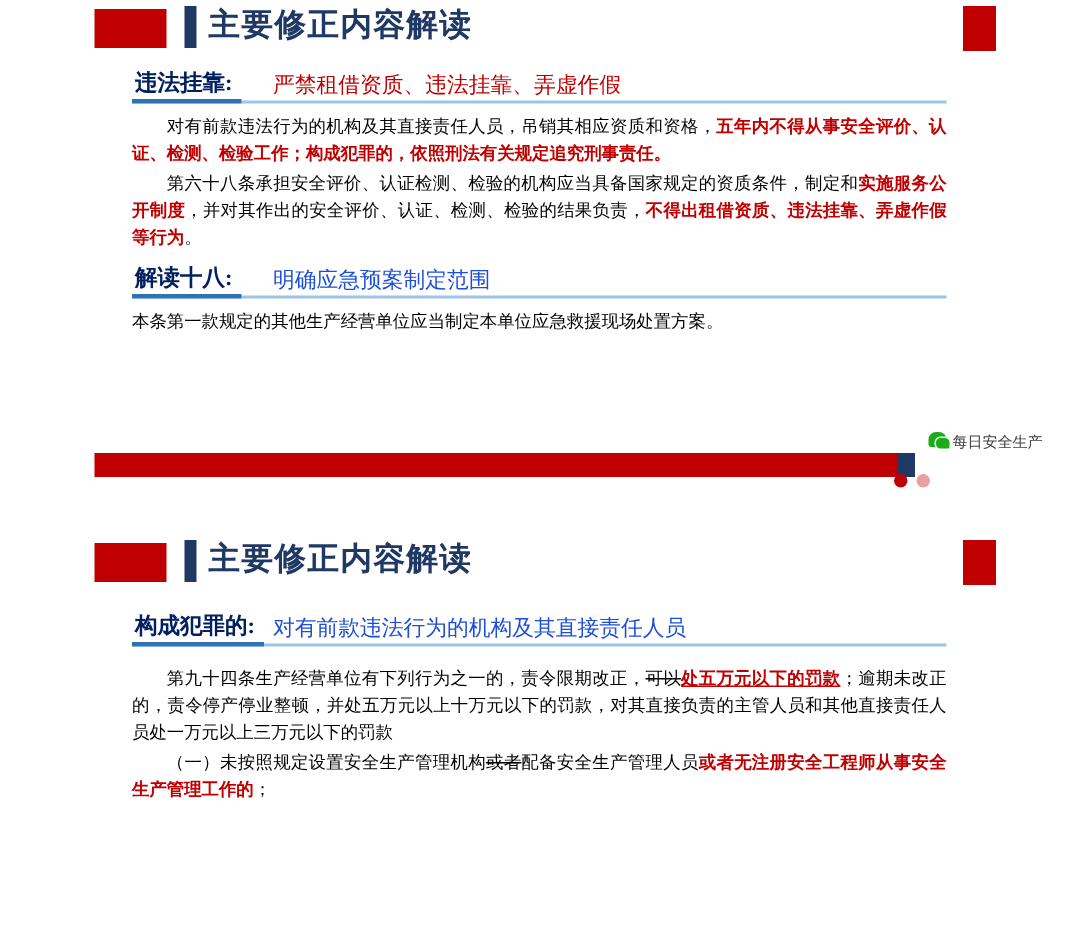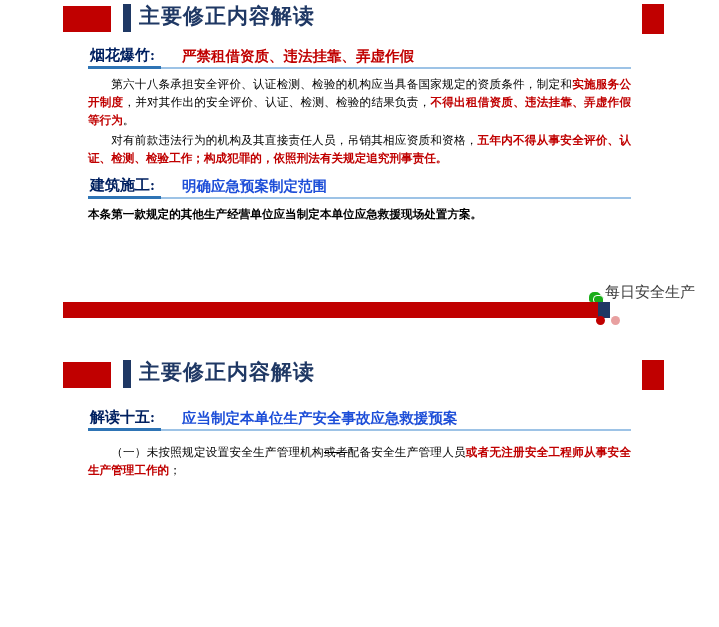--- a/index.html
+++ b/index.html
@@ -87,21 +87,21 @@
     right: 88px;
     top: 21px;
     height: 2px;
     background: #9dc3e6;
   }
   .sec-title {
     position: absolute;
     left: 182px;
     top: 1px;
     font-size: 14.5px;
-    font-weight: bold;
+    font-weight: normal;
     color: #c00000;
     font-family: "Liberation Serif", serif;
     white-space: nowrap;
     text-align: center;
   }
   .sec-title.blue {
     color: #1d4ed8;
   }
 
   
@@ -111,21 +111,21 @@
     line-height: 1.55;
     color: #000000;
     text-align: justify;
     font-family: "Liberation Serif", serif;
   }
   .body-text p {
     margin: 0 0 2px 0;
     text-indent: 2em;
   }
   .body-text p.noindent { text-indent: 0; }
-  .bold { font-weight: bold; }
+  .bold { font-weight: normal; }
   .redbold { color: #c00000; font-weight: bold; }
   .strike { text-decoration: line-through; }
   .uline { text-decoration: underline; }
 
   
   .footer-band {
     position: absolute;
     left: 0;
     bottom: 18px;
     width: 719px;
@@ -155,23 +155,23 @@
     border-radius: 50%;
     background: #c00000;
   }
   .fb-dots span.dim { background: #e8a0a0; }
 
   
   .wechat {
     position: absolute;
     right: 24px;
     display: flex;
-    align-items: flex-end;
+    align-items: flex-start;
     gap: 4px;
-    font-size: 15px;
+    font-size: 10px;
     color: #404040;
     font-family: "Liberation Sans", sans-serif;
   }
   .wechat-icon {
     width: 12px; height: 10px;
     background: #1aad19;
     border-radius: 5px 5px 5px 2px;
     position: relative;
   }
   .wechat-icon::after {
@@ -196,37 +196,37 @@
     <div class="slide-header">
       <div class="hdr-red-block"></div>
       <div class="hdr-dark-bar"></div>
       <div class="hdr-title">主要修正内容解读</div>
       <div class="hdr-right-block"></div>
     </div>
 
     <div class="sec">
       <div class="sec-label-wrap">
         <div class="sec-underline"></div>
-        <div class="sec-label">烟花爆竹:</div>
+        <div class="sec-label">违法挂靠:</div>
         <div class="sec-title">严禁租借资质、违法挂靠、弄虚作假</div>
       </div>
       <div class="body-text">
         <p>
+          对有前款违法行为的机构及其直接责任人员，吊销其相应资质和资格，<span class="redbold">五年内不得从事安全评价、认证、检测、检验工作；构成犯罪的，依照刑法有关规定追究刑事责任。</span>
+        </p>
+        <p>
           第六十八条承担安全评价、认证检测、检验的机构应当具备国家规定的资质条件，制定和<span class="redbold">实施服务公开制度</span>，并对其作出的安全评价、认证、检测、检验的结果负责，<span class="redbold">不得出租借资质、违法挂靠、弄虚作假等行为</span>。
-        </p>
-        <p>
-          对有前款违法行为的机构及其直接责任人员，吊销其相应资质和资格，<span class="redbold">五年内不得从事安全评价、认证、检测、检验工作；构成犯罪的，依照刑法有关规定追究刑事责任。</span>
         </p>
       </div>
     </div>
 
     <div class="sec" style="margin-top:8px;">
       <div class="sec-label-wrap">
         <div class="sec-underline"></div>
-        <div class="sec-label">建筑施工:</div>
+        <div class="sec-label">解读十八:</div>
         <div class="sec-title blue">明确应急预案制定范围</div>
       </div>
       <div class="body-text">
         <p class="noindent bold">
           本条第一款规定的其他生产经营单位应当制定本单位应急救援现场处置方案。
         </p>
       </div>
     </div>
 
     <div class="wechat" style="bottom:38px; position:absolute;">
@@ -250,27 +250,30 @@
     <div class="slide-header">
       <div class="hdr-red-block"></div>
       <div class="hdr-dark-bar"></div>
       <div class="hdr-title">主要修正内容解读</div>
       <div class="hdr-right-block"></div>
     </div>
 
     <div class="sec" style="margin-top:6px;">
       <div class="sec-label-wrap">
         <div class="sec-underline"></div>
-        <div class="sec-label">解读十五:</div>
-        <div class="sec-title blue">应当制定本单位生产安全事故应急救援预案</div>
+        <div class="sec-label">构成犯罪的:</div>
+        <div class="sec-title blue">对有前款违法行为的机构及其直接责任人员</div>
       </div>
     </div>
 
     <div class="sec" style="margin-top:12px;">
       <div class="body-text">
         <p>
+          第九十四条生产经营单位有下列行为之一的，责令限期改正，<span class="strike">可以</span><span class="redbold uline">处五万元以下的罚款</span>；逾期未改正的，责令停产停业整顿，并处五万元以上十万元以下的罚款，对其直接负责的主管人员和其他直接责任人员处一万元以上三万元以下的罚款
+        </p>
+        <p>
           （一）未按照规定设置安全生产管理机构<span class="strike">或者</span>配备安全生产管理人员<span class="redbold">或者无注册安全工程师从事安全生产管理工作的</span>；
         </p>
       </div>
     </div>
   </div>
 
 </div>
 
 </body></html>

